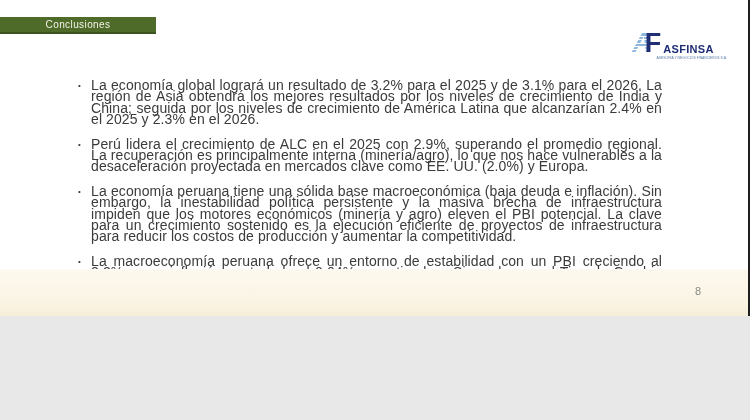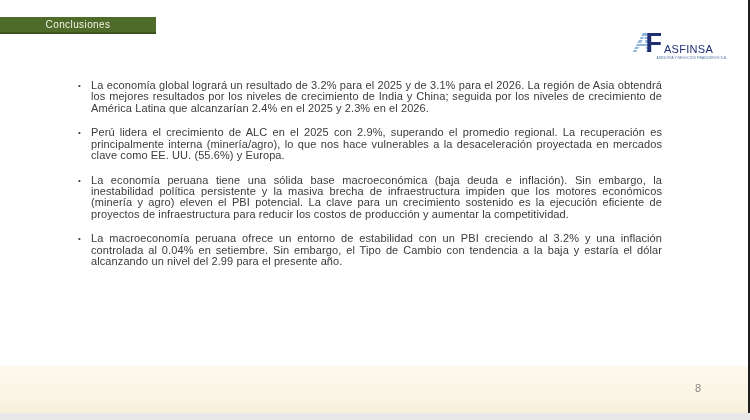--- a/index.html
+++ b/index.html
@@ -4,21 +4,21 @@
 <style>
   html, body {
     margin: 0;
     padding: 0;
     background: #e8e8e8;
     font-family: "Liberation Sans", "DejaVu Sans", sans-serif;
   }
   .stage {
     position: relative;
     width: 750px;
-    height: 413px;
+    height: 316px;
     background: #ffffff;
     overflow: hidden;
     border-right: 2px solid #1f1f1f;
     box-sizing: border-box;
   }
 
   
   .title-tab {
     position: absolute;
     left: 0;
@@ -64,21 +64,21 @@
     color: transparent;
     margin-right: -7px;
   }
   .logo-f {
     font-size: 27px;
     font-weight: bold;
     color: #202e74;
   }
   .logo-name {
     font-size: 11px;
-    font-weight: normal;
+    font-weight: bold;
     color: #202e74;
     letter-spacing: 0.3px;
     margin-left: 2px;
     margin-bottom: 2px;
   }
   .logo-tagline {
     font-size: 8px;
     color: #5577a8;
     white-space: nowrap;
     transform: scale(0.42);
@@ -100,21 +100,21 @@
   }
   .bullet-marker {
     width: 13px;
     flex: 0 0 13px;
     font-size: 8px;
     line-height: 11.3px;
     color: #3b3b3b;
   }
   .bullet-text {
     flex: 1;
-    font-size: 11px;
+    font-size: 14px;
     line-height: 11.3px;
     text-align: justify;
     letter-spacing: 0.1px;
   }
 
   
   .footer-band {
     position: absolute;
     left: 0;
     bottom: 0;
@@ -149,21 +149,21 @@
     <div class="logo-tagline">ASESORÍA Y NEGOCIOS FINANCIEROS S.A.</div>
   </div>
 
   <div class="content">
     <div class="bullet">
       <span class="bullet-marker">•</span>
       <span class="bullet-text">La economía global logrará un resultado de 3.2% para el 2025 y de 3.1% para el 2026. La región de Asia obtendrá los mejores resultados por los niveles de crecimiento de India y China; seguida por los niveles de crecimiento de América Latina que alcanzarían 2.4% en el 2025 y 2.3% en el 2026.</span>
     </div>
     <div class="bullet">
       <span class="bullet-marker">•</span>
-      <span class="bullet-text">Perú lidera el crecimiento de ALC en el 2025 con 2.9%, superando el promedio regional. La recuperación es principalmente interna (minería/agro), lo que nos hace vulnerables a la desaceleración proyectada en mercados clave como EE. UU. (55.6%) y Europa.</span>
+      <span class="bullet-text">Perú lidera el crecimiento de ALC en el 2025 con 2.9%, superando el promedio regional. La recuperación es principalmente interna (minería/agro), lo que nos hace vulnerables a la desaceleración proyectada en mercados clave como EE. UU. (2.0%) y Europa.</span>
     </div>
     <div class="bullet">
       <span class="bullet-marker">•</span>
       <span class="bullet-text">La economía peruana tiene una sólida base macroeconómica (baja deuda e inflación). Sin embargo, la inestabilidad política persistente y la masiva brecha de infraestructura impiden que los motores económicos (minería y agro) eleven el PBI potencial. La clave para un crecimiento sostenido es la ejecución eficiente de proyectos de infraestructura para reducir los costos de producción y aumentar la competitividad.</span>
     </div>
     <div class="bullet">
       <span class="bullet-marker">•</span>
       <span class="bullet-text">La macroeconomía peruana ofrece un entorno de estabilidad con un PBI creciendo al 3.2% y una inflación controlada al 0.04% en setiembre. Sin embargo, el Tipo de Cambio con tendencia a la baja y estaría el dólar alcanzando un nivel del 2.99 para el presente año.</span>
     </div>
   </div>

